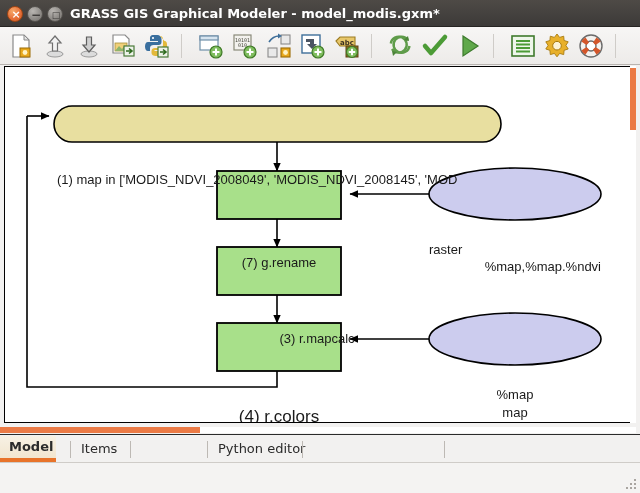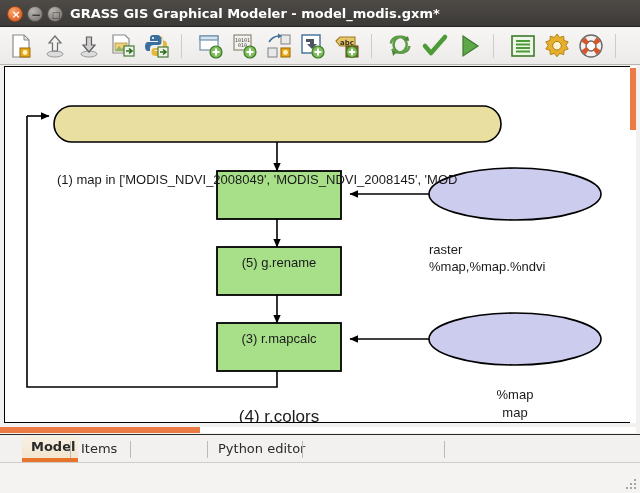--- a/index.html
+++ b/index.html
@@ -427,40 +427,40 @@
         <ellipse cx="510" cy="272" rx="86" ry="26" fill="#ccccee" stroke="#000000" stroke-width="1.6"></ellipse>
       </g>
 
       <g>
         <path d="M424 272 H 345" fill="none" stroke="#000000" stroke-width="1.6" marker-end="url(#arrow)"></path>
       </g>
     </svg>
 
     <div class="node-label" style="left:52px; top:105px; width:444px; height:16px; overflow:hidden; font-size:13px; line-height:16px; padding-left:0;">(1) map in ['MODIS_NDVI_2008049', 'MODIS_NDVI_2008145', 'MOD</div>
 
-    <div class="node-label" style="left:212px; top:188px; width:124px; text-align:center; font-size:13px;">(5) g.rename</div>
-
-    <div class="node-label" style="left:212px; top:264px; width:124px; text-align:center; font-size:13px;">(3) r.mapcalc</div>
+    <div class="node-label" style="left:212px; top:188px; width:124px; text-align:center; font-size:13px;">(7) g.rename</div>
+
+    <div class="node-label" style="left:212px; top:264px; width:124px; text-align:center; font-size:13px;padding-left:38px;">(3) r.mapcalc</div>
 
     <div class="node-label" style="left:212px; top:340px; width:124px; text-align:center; font-size:17px;">(4) r.colors</div>
 
     <div class="node-label" style="left:424px; top:175px; width:172px; text-align:left; font-size:13px;">raster</div>
-    <div class="node-label" style="left:424px; top:192px; width:172px; text-align:left; font-size:13px;">%map,%map.%ndvi</div>
+    <div class="node-label" style="left:424px; top:192px; width:172px; text-align:right; font-size:13px;">%map,%map.%ndvi</div>
 
     <div class="node-label" style="left:424px; top:320px; width:172px; text-align:center; font-size:13px;margin-top:18px;">map</div>
     <div class="node-label" style="left:424px; top:320px; width:172px; text-align:center; font-size:13px;">%map</div>
   </div>
 
   <div id="vscroll-track"></div>
   <div id="vscroll-thumb"></div>
   <div id="hscroll-track"></div>
   <div id="hscroll-thumb"></div>
 
   <div id="tabstrip">
-    <div class="tab active" style="left:22px; width:56px; text-align:center;">Model</div>
+    <div class="tab active" style="left:0; width:56px; text-align:center;">Model</div>
     <div class="tab-div" style="left:70px"></div>
     <div class="tab" style="left:72px">Items</div>
     <div class="tab-div" style="left:130px"></div>
     <div class="tab-div" style="left:207px"></div>
     <div class="tab" style="left:209px">Python editor</div>
     <div class="tab-div" style="left:302px"></div>
     <div class="tab-div" style="left:444px"></div>
   </div>
 
   <div id="bottom-panel">

